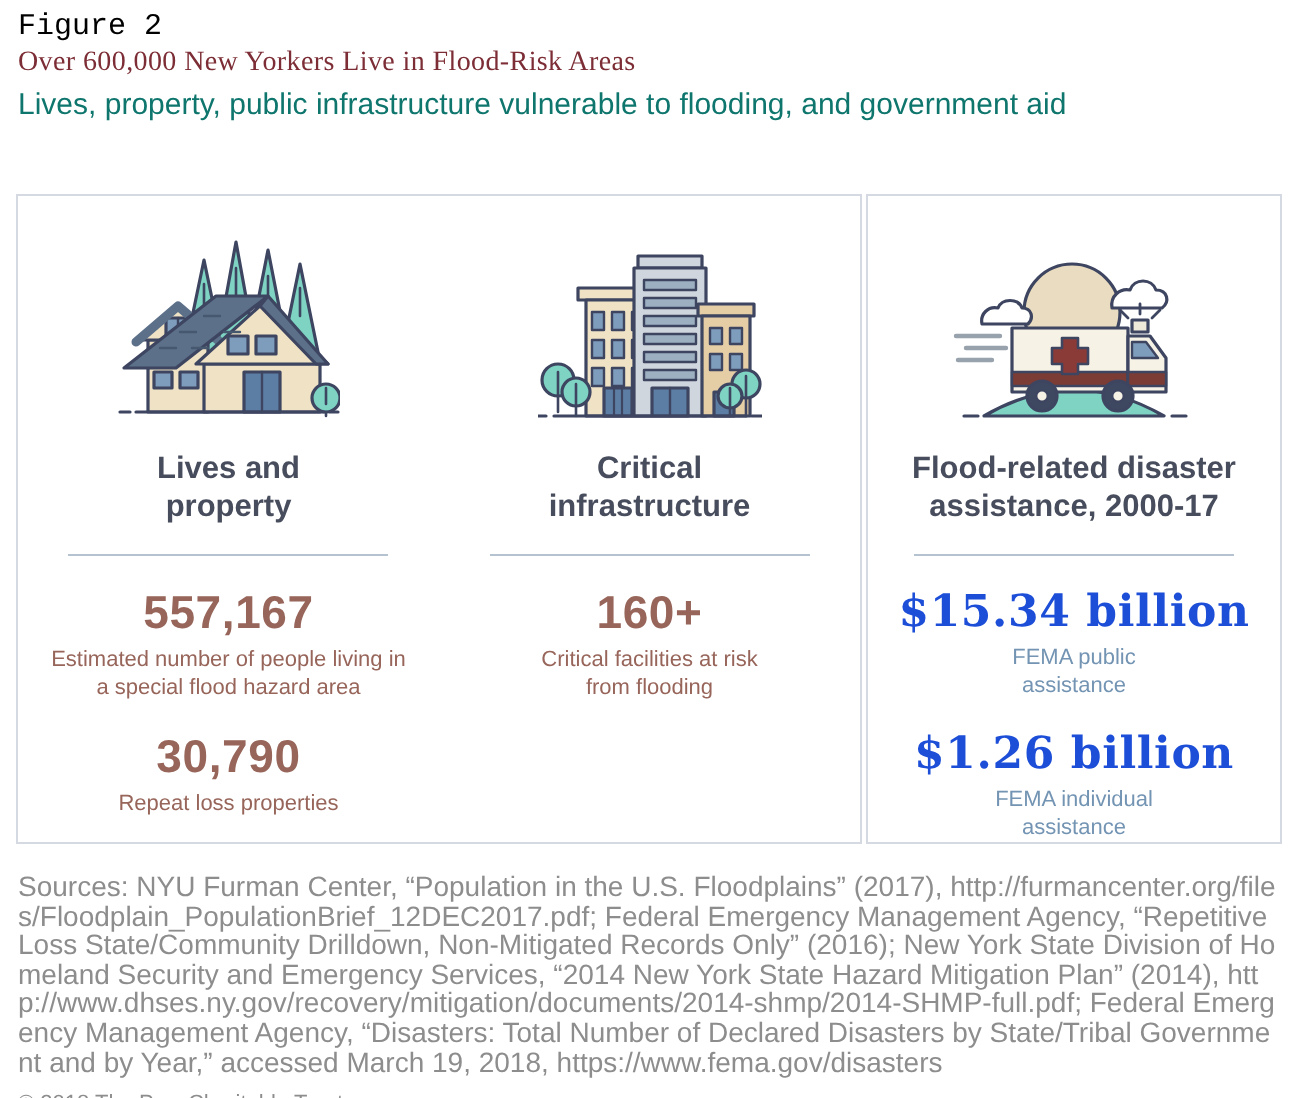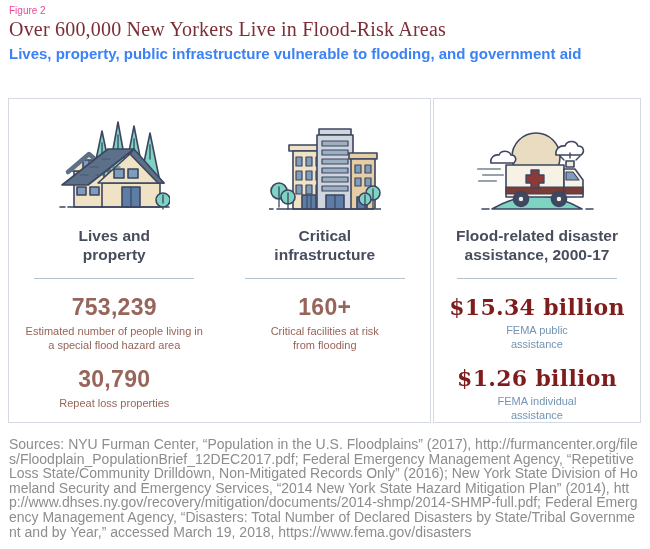--- a/index.html
+++ b/index.html
@@ -4,30 +4,30 @@
 <style>
   * { box-sizing: border-box; }
   html,body { margin:0; padding:0; }
   body {
     width:650px; height:549px; background:#ffffff;
     font-family:"Liberation Sans", sans-serif;
     overflow:hidden; position:relative;
   }
   .header { padding:5px 9px 0 9px; }
   .figure-label {
-    font-family:Liberation Sans, sans-serif;
-    font-size:10px; color:#ec4899;
+    font-family:Liberation Mono, monospace;
+    font-size:15px; color:#000000;
   }
   .title {
     font-family:"Liberation Serif", serif;
-    font-size:20px; font-weight:400; color:#7c2d35;
+    font-size:14px; font-weight:400; color:#7c2d35;
     margin:2px 0 4px 0; letter-spacing:0.2px;
   }
   .subtitle {
-    font-size:15px; font-weight:700; color:#3b82f6; margin:0;
+    font-size:15px; font-weight:400; color:#0f766e; margin:0;
   }
   .boxes { display:flex; margin:36px 9px 10px 8px; gap:2px; height:325px; }
   .box { border:1.5px solid #d5dae2; background:#fff; }
   .box-left { flex:0 0 423px; display:flex; }
   .box-right { flex:1 1 auto; }
   .panel { flex:1 1 0; text-align:center; padding-top:16px; }
   .icon-box { height:100px; display:flex; align-items:flex-end; justify-content:center; }
   .panel-heading {
     font-size:15.5px; font-weight:bold; color:#484d5d;
     line-height:1.22; margin:12px 0 0 0; white-space:pre-line;
@@ -38,21 +38,21 @@
   }
   .stat + .stat { margin-top:13px; }
   .stat-value {
     font-size:23px; font-weight:bold; color:#97655a; letter-spacing:0.3px;
   }
   .stat-label {
     font-size:11px; color:#97655a; line-height:1.32;
     margin-top:3px; white-space:pre-line;
   }
   .panel-blue .stat-value {
-    color:#7f1d1d; font-family:"DejaVu Serif", serif; font-size:22px;
+    color:#1d4ed8; font-family:"DejaVu Serif", serif; font-size:22px;
   }
   .panel-blue .stat-label { color:#7394b3; }
   .footer { margin:14px 9px 0 9px; }
   .sources {
     font-size:14px; color:#8d8d8d; line-height:14.6px;
     margin:0; word-break:break-all;
   }
   .copyright { font-size:11px; color:#8d8d8d; margin:8px 0 0 0;text-decoration:underline; }
   svg { display:block; }
 </style>
@@ -105,21 +105,21 @@
               <path d="M105,74 v8 M105,86 v2" fill="none" stroke-width="1.3"></path>
 
               <path d="M10,86 H104 M2,86 h5 M107,86 h4" fill="none"></path>
             </g>
           </svg>
         </div>
         <h3 class="panel-heading">Lives and
 property</h3>
         <hr class="divider">
         <div class="stat">
-          <div class="stat-value">753,239</div>
+          <div class="stat-value">557,167</div>
           <div class="stat-label">Estimated number of people living in
 a special flood hazard area</div>
         </div>
         <div class="stat">
           <div class="stat-value">30,790</div>
           <div class="stat-label">Repeat loss properties</div>
         </div>
       </div>
 
       <div class="panel">

